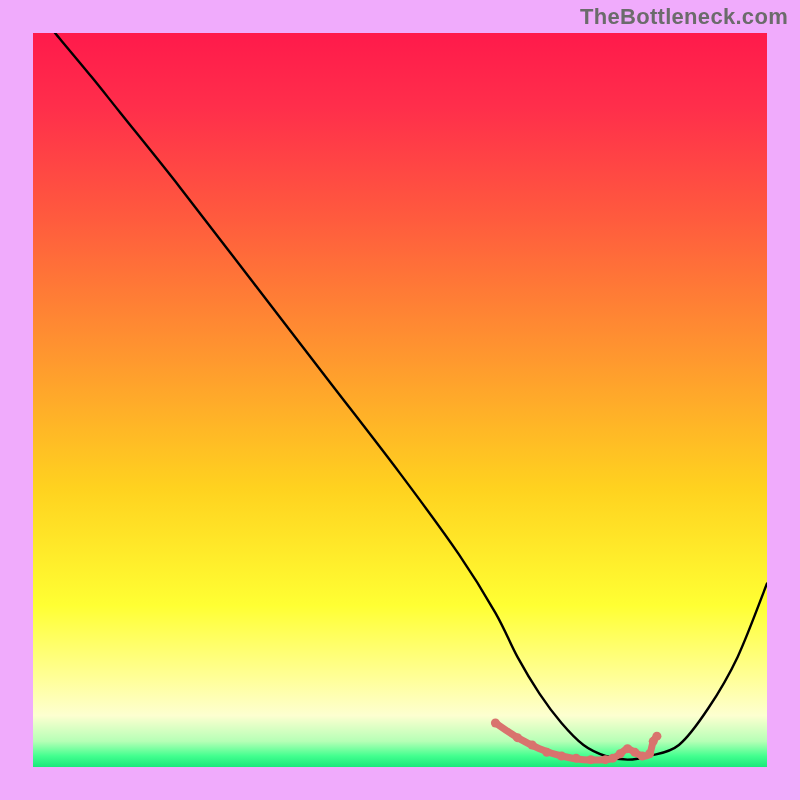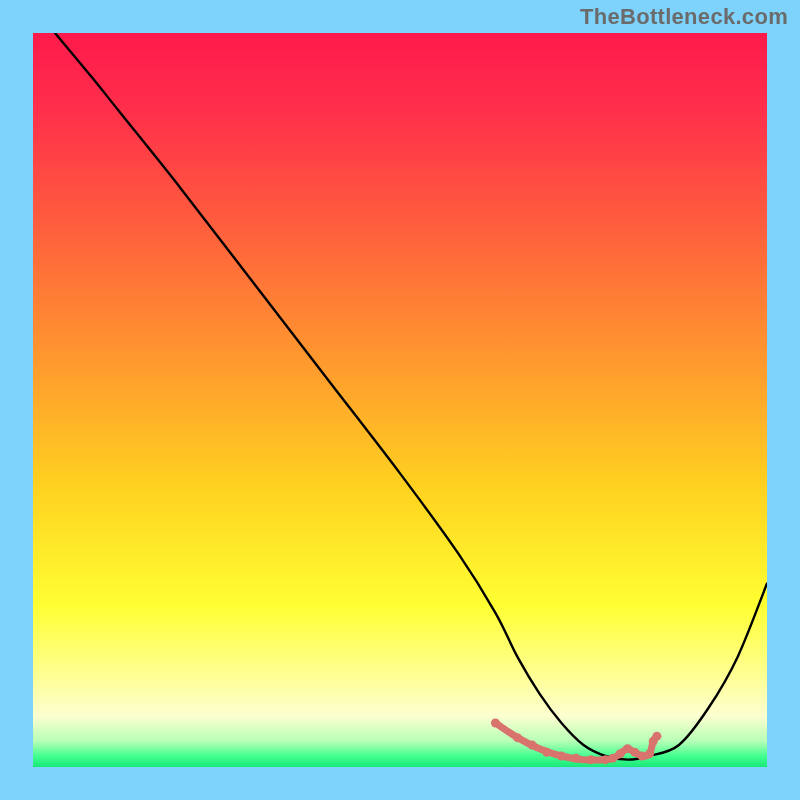--- a/index.html
+++ b/index.html
@@ -7,21 +7,21 @@
     padding: 0;
     width: 800px;
     height: 800px;
     background: #000;
     overflow: hidden;
   }
   .frame {
     position: relative;
     width: 800px;
     height: 800px;
-    background: #7dd3fc;
+    background: #f0abfc;
   }
   .watermark {
     position: absolute;
     top: 4px;
     right: 12px;
     font-family: Arial, Helvetica, sans-serif;
     font-size: 22px;
     font-weight: bold;
     letter-spacing: 0.3px;
     color: #6b6b6b;

